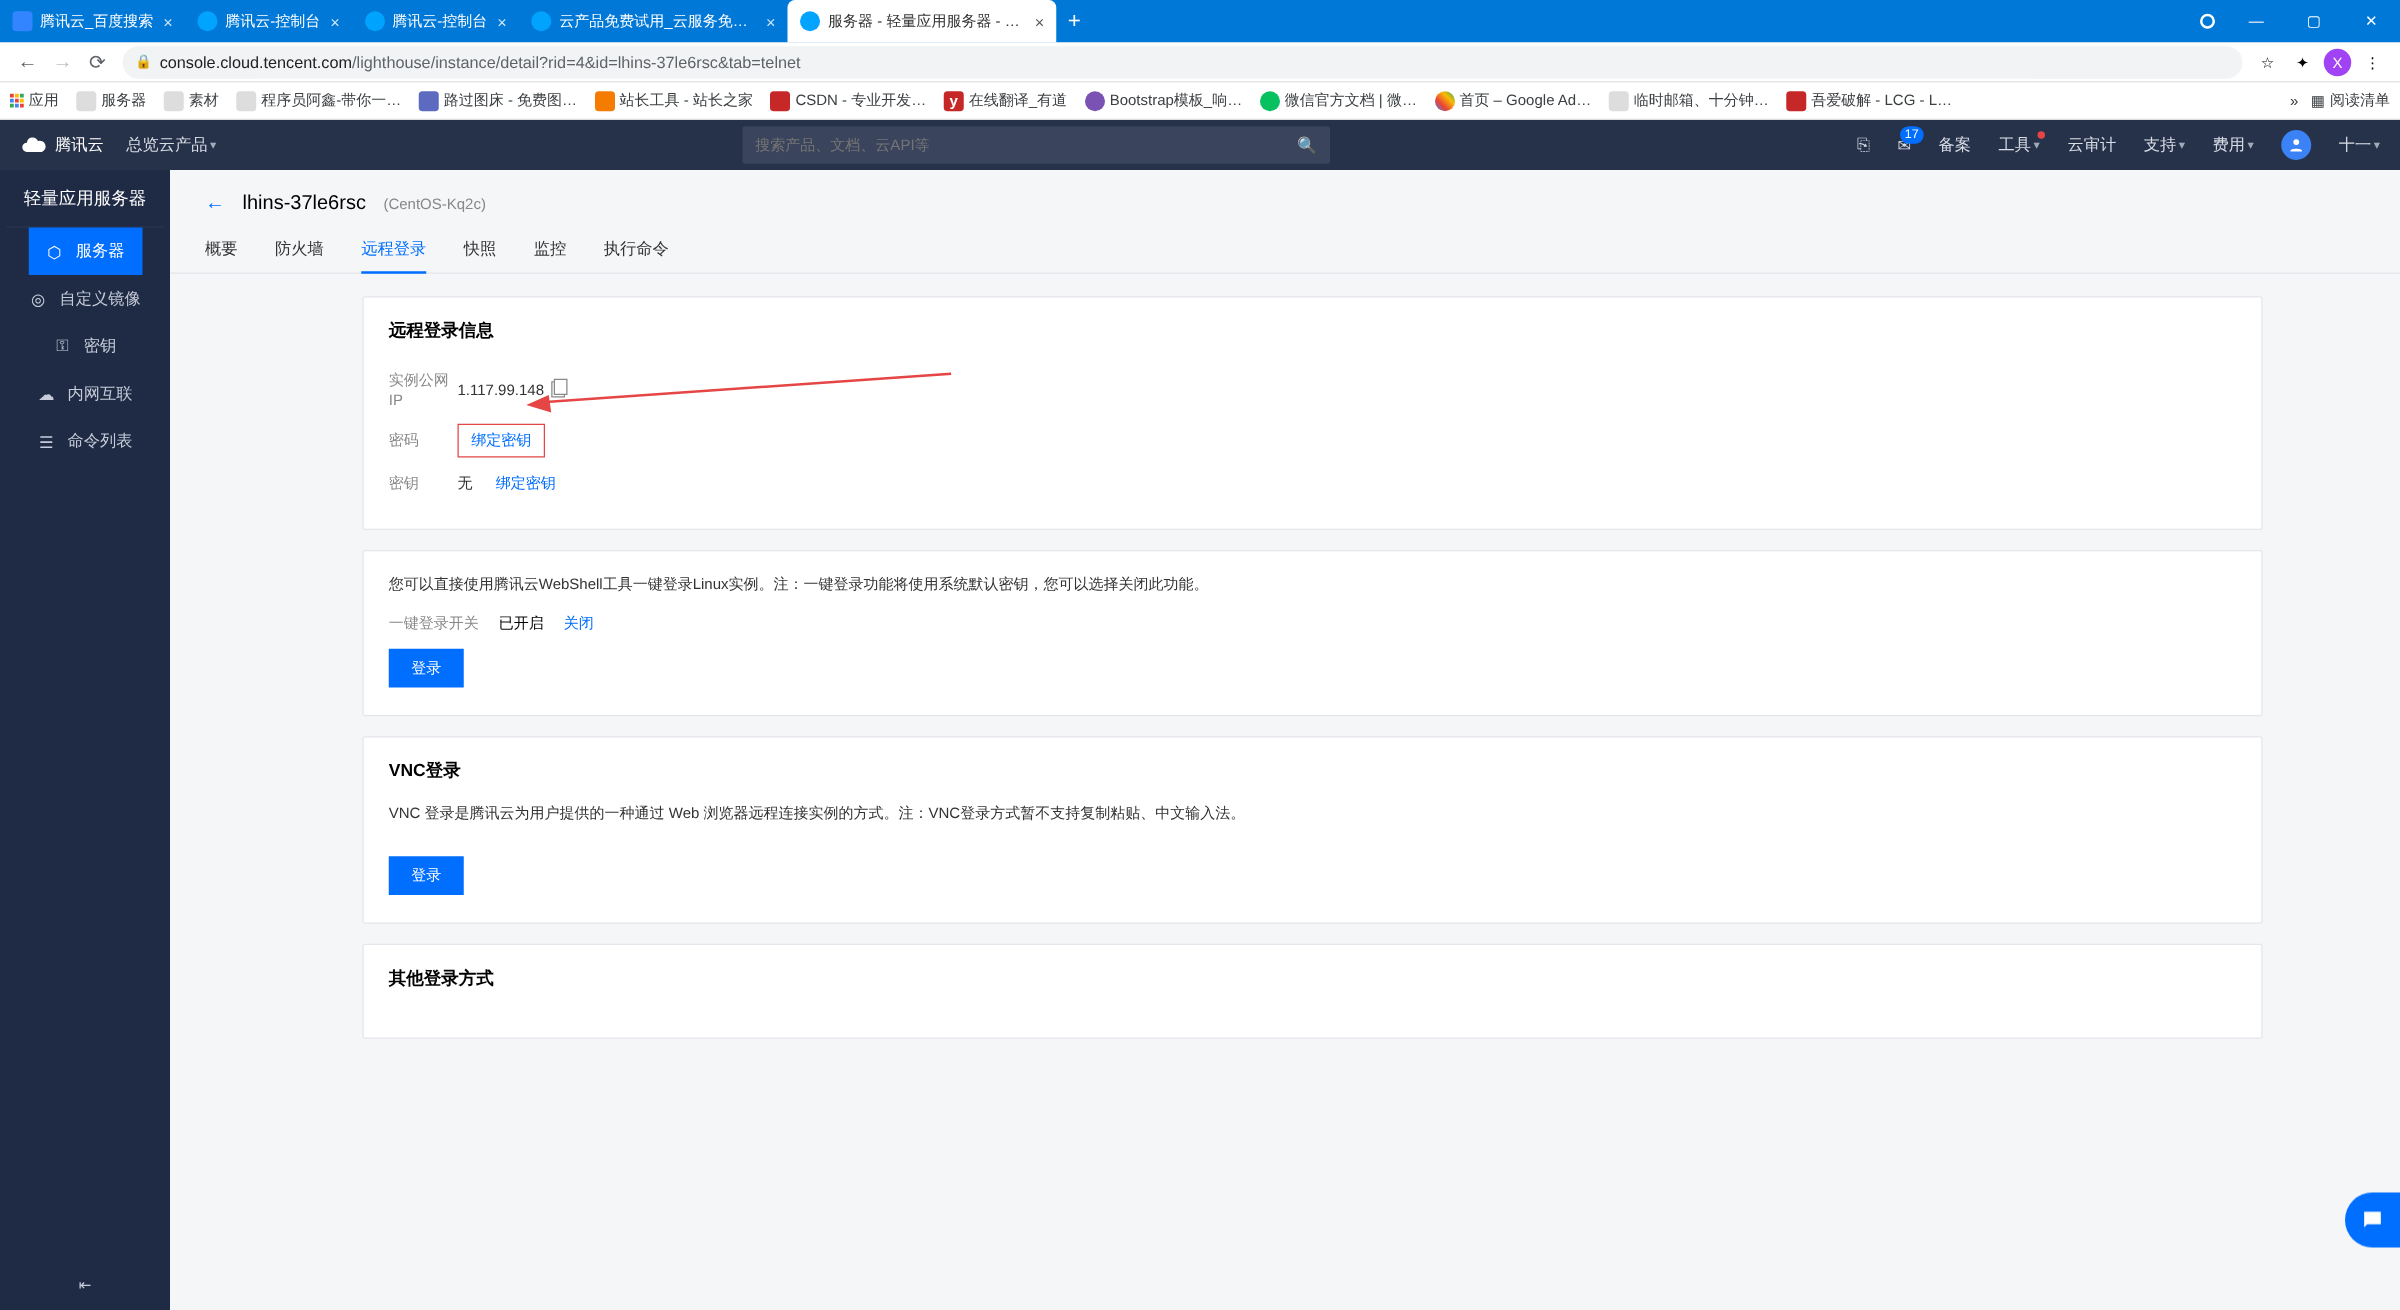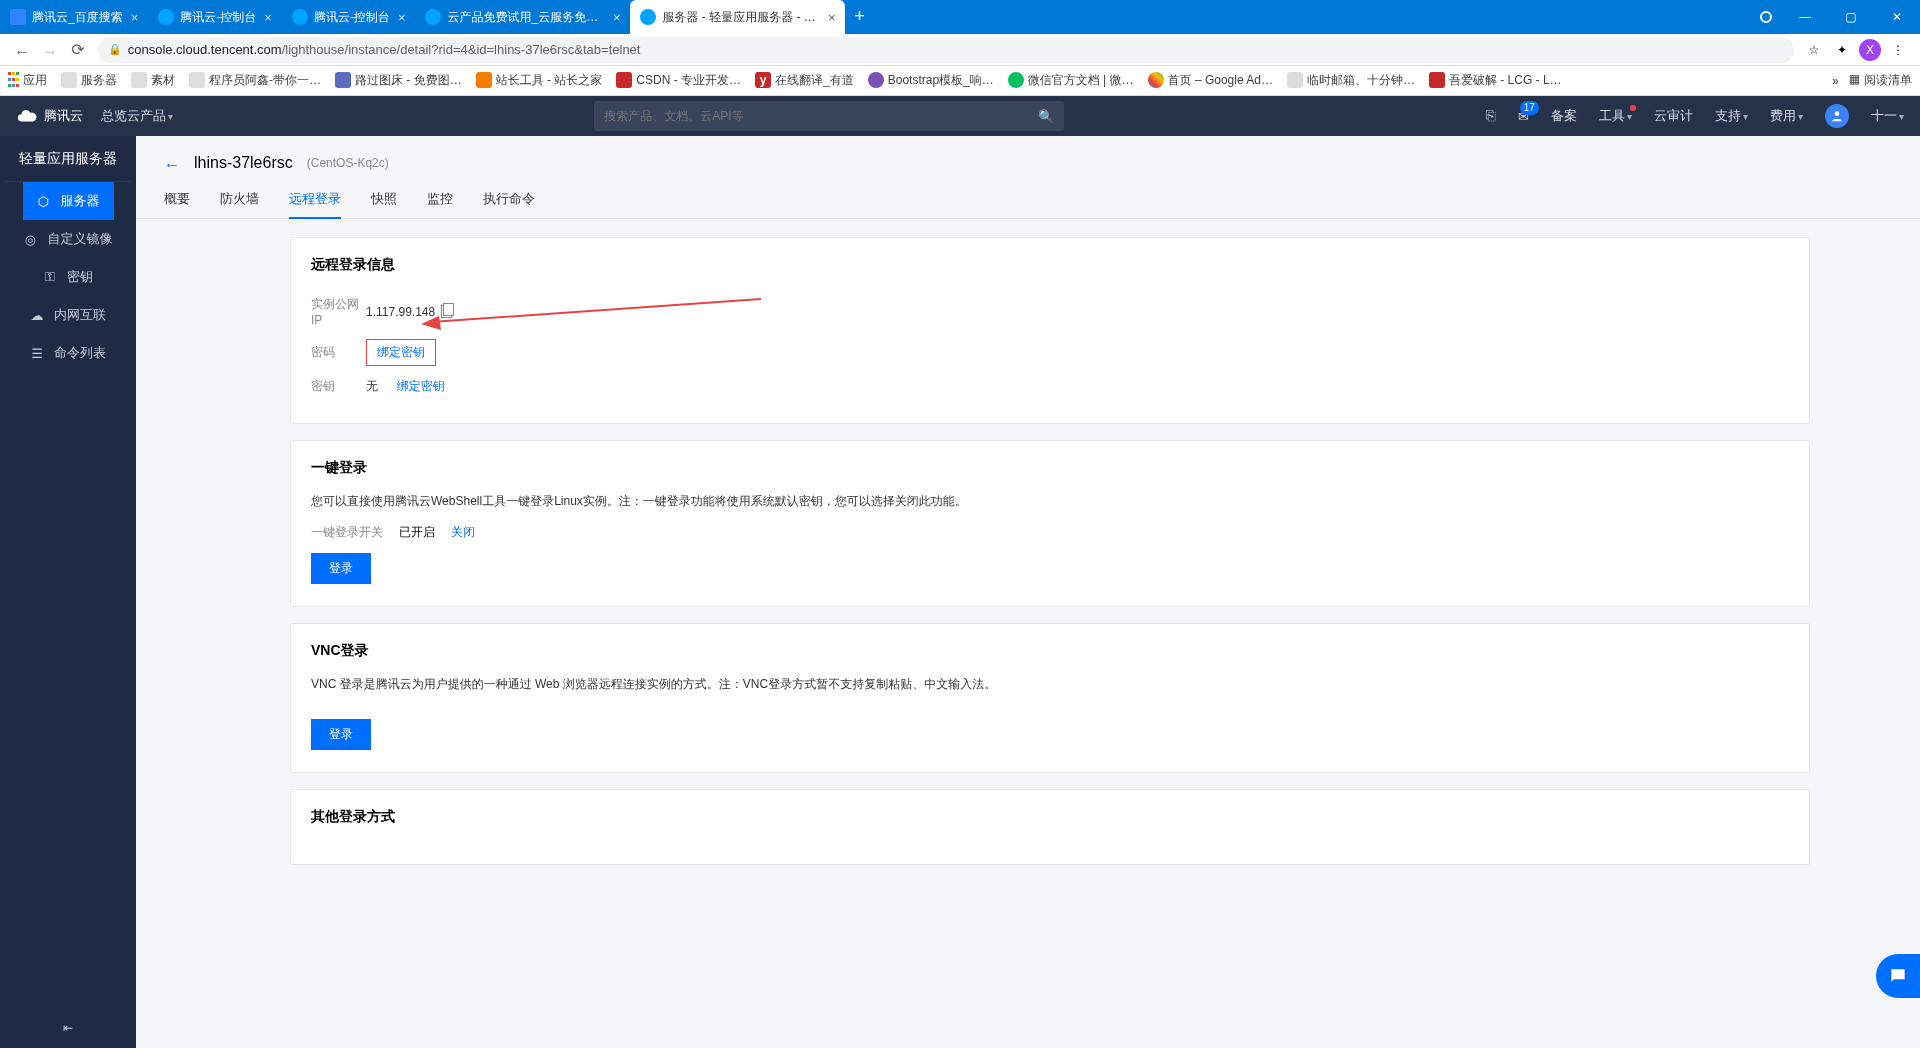--- a/index.html
+++ b/index.html
@@ -21,21 +21,21 @@
 .nav-btn { width:28px; height:28px; display:flex; align-items:center; justify-content:center; color:#5f6368; font-size:16px; }
 .url-box { flex:1; height:26px; background:#f1f3f4; border-radius:13px; display:flex; align-items:center; padding:0 10px; margin:0 6px; }
 .lock { font-size:11px; margin-right:6px; color:#5f6368; }
 .url-text { font-size:13px; color:#202124; }
 .url-text .host { color:#202124; }
 .url-text .path { color:#5f6368; }
 .ext-icon { width:28px; height:28px; display:flex; align-items:center; justify-content:center; }
 .avatar-dot { width:22px; height:22px; border-radius:50%; background:#a142f4; color:#fff; display:flex; align-items:center; justify-content:center; font-size:12px; }
 
 .bookmarks { height:30px; background:#fff; border-bottom:1px solid #dadce0; display:flex; align-items:center; padding:0 8px; gap:14px; color:#3c4043; font-size:12px; }
-.bm { display:flex; gap:4px; white-space:nowrap; }
+.bm { display:flex; align-items:center; gap:4px; white-space:nowrap; }
 .bm-icon { width:16px; height:16px; background:#ddd; border-radius:3px; flex:none; }
 .bookmarks .right { margin-left:auto; display:flex; align-items:center; gap:10px; }
 
 
 .tc-top { height:40px; background:#26324a; color:#d8dce5; display:flex; align-items:center; padding:0 16px; font-size:13px; }
 .tc-logo { display:flex; align-items:center; gap:6px; margin-right:18px; color:#fff; }
 .tc-logo svg { fill:#fff; }
 .tc-left { display:flex; align-items:center; }
 .tc-left span { display:flex; align-items:center; gap:2px; }
 .tc-search { margin-left:auto; margin-right:auto; width:470px; height:30px; background:#3a445c; border-radius:2px; display:flex; align-items:center; padding:0 10px; color:#8a93a8; }
@@ -320,21 +320,20 @@
           <span class="val"><span>无</span>&nbsp;&nbsp;<a href="#" class="link">绑定密钥</a></span>
         </div>
 
         <svg class="arrow-wrap" style="left:120px;top:58px" width="350" height="40" viewBox="0 0 350 40">
           <line x1="350" y1="3" x2="20" y2="26" stroke="#e54545" stroke-width="2"></line>
           <polygon points="10,28 28,20 30,34" fill="#e54545"></polygon>
         </svg>
       </div>
 
       <div class="card">
-        <h3>一键登录</h3>
         <p class="desc">您可以直接使用腾讯云WebShell工具一键登录Linux实例。注：一键登录功能将使用系统默认密钥，您可以选择关闭此功能。</p>
         <div class="sub-row">
           <span class="lbl2">一键登录开关</span>
           <span>已开启</span>
           <a href="#" class="link">关闭</a>
         </div>
         <button class="btn">登录</button>
       </div>
 
       <div class="card">

